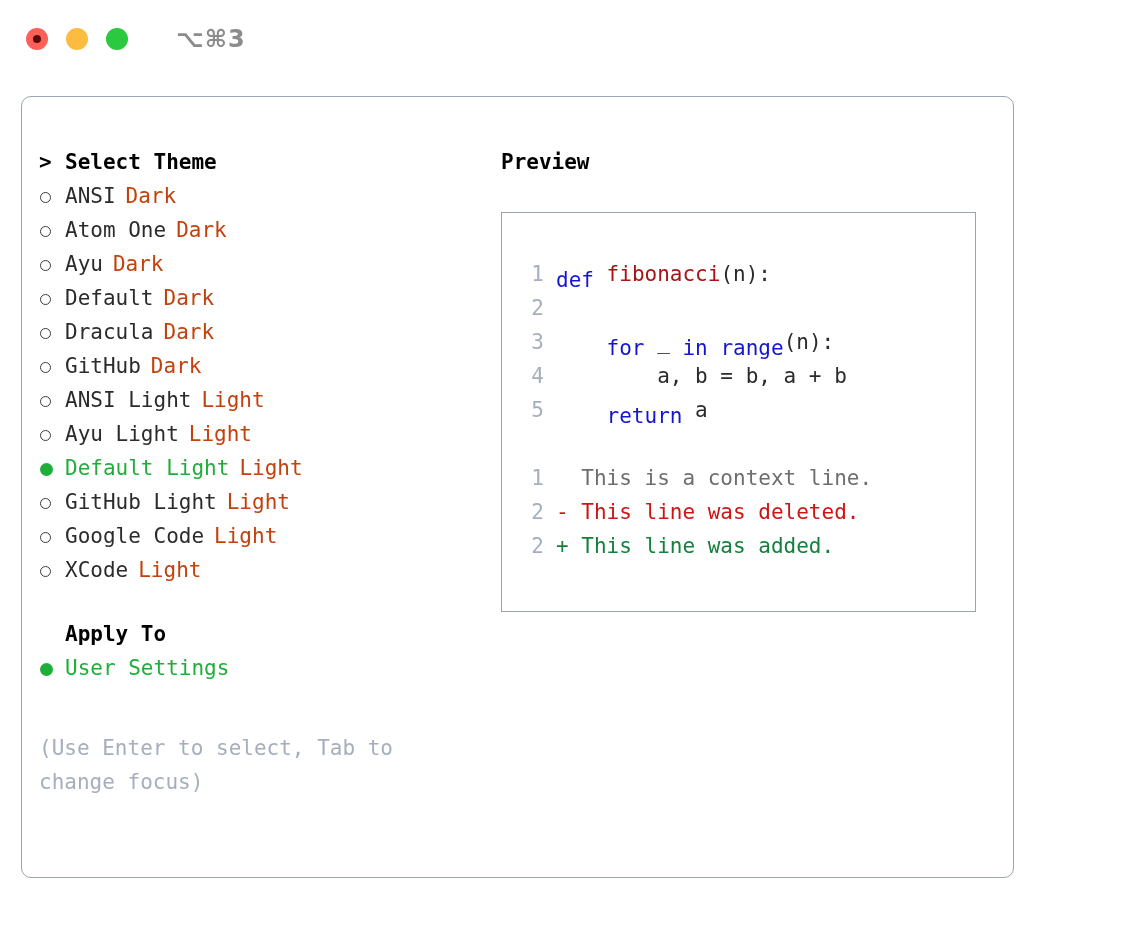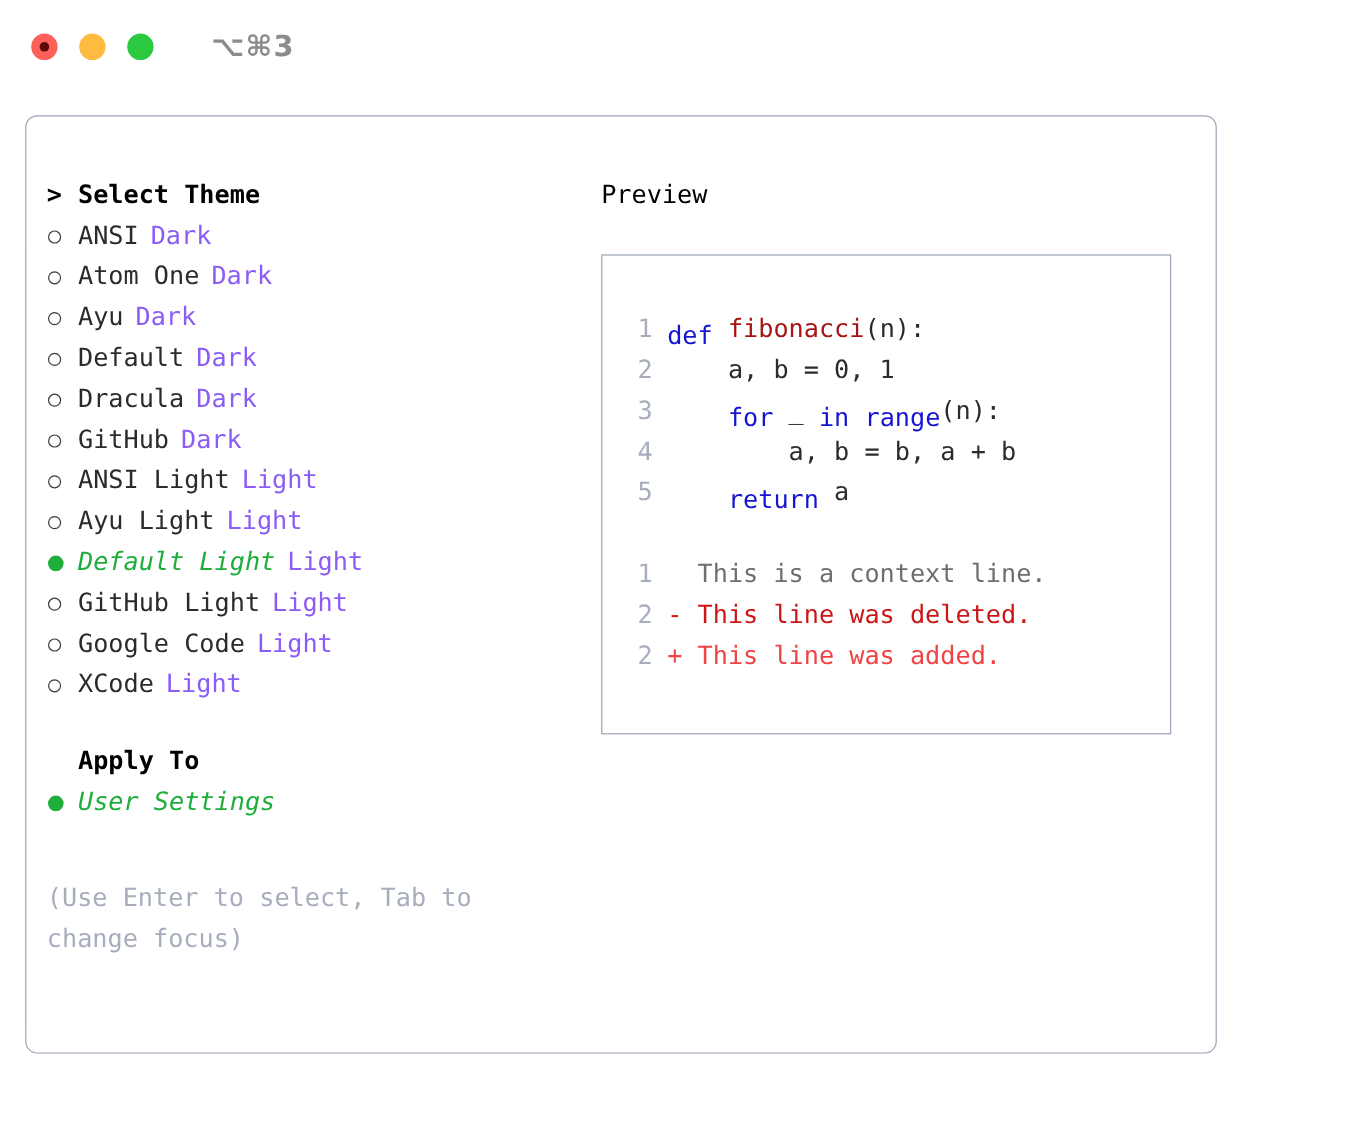--- a/index.html
+++ b/index.html
@@ -127,23 +127,23 @@
     vertical-align: middle;
     margin-left: 1px;
   }
   .marker.caret {
     font-weight: bold;
     color: #000000;
   }
   .marker.blank::before { content: ""; }
 
   .label { color: #2b2b2b; }
-  .label.sel { color: #1fae3b; font-style: italic; }
+  .label.sel { color: #1fae3b; }
   .tag {
-    color: #8b5cf6;
+    color: #c2410c;
     margin-left: 10px;
   }
   .heading {
     font-weight: bold;
     color: #000000;
     font-size: 21px;
   }
   .heading.plain { font-weight: bold; }
 
   #spacer-block { height: 30px; }
@@ -160,21 +160,21 @@
 
   
   #preview-col {
     position: absolute;
     left: 479px;
     top: 48px;
     width: 490px;
   }
   #preview-title {
     font-size: 21px;
-    font-weight: normal;
+    font-weight: bold;
     color: #000000;
     line-height: 34px;
   }
   #preview-box {
     margin-top: 33px;
     width: 475px;
     height: 400px;
     border: 1.5px solid #9aa4b5;
     box-sizing: border-box;
     background: #ffffff;
@@ -198,21 +198,21 @@
     flex: 0 0 28px;
     text-align: right;
     color: #a6aebd;
     margin-right: 12px;
   }
   .ctext { color: #2b2b2b; }
   .kw  { color: #1414d2; margin-top: 11px; }
   .fn  { color: #a61414; }
   .ctx { color: #6e6e6e; }
   .del { color: #cc1616; }
-  .add { color: #ef4444; }
+  .add { color: #15803d; }
   .gap { height: 34px; }
 </style>
 </head>
 <body>
 
 <div id="window">
 
   <div id="titlebar">
     <div class="lights">
       <div class="light red"></div>
@@ -310,21 +310,21 @@
           </div>
       </div>
 
       <div id="hint">(Use Enter to select, Tab to change focus)</div>
 
       <div id="preview-col">
         <div id="preview-title">Preview</div>
         <div id="preview-box">
           <div id="code">
               <div class="cline"><span class="lnum">1</span><span class="kw">def</span><span class="ctext"> </span><span class="fn">fibonacci</span><span class="ctext">(n):</span></div>
-              <div class="cline"><span class="lnum">2</span><span class="ctext">    a, b = 0, 1</span></div>
+              <div class="cline"><span class="lnum">2</span></div>
               <div class="cline"><span class="lnum">3</span><span class="ctext">    </span><span class="kw">for</span><span class="ctext"> _ </span><span class="kw">in</span><span class="ctext"> </span><span class="kw">range</span><span class="ctext">(n):</span></div>
               <div class="cline"><span class="lnum">4</span><span class="ctext">        a, b = b, a + b</span></div>
               <div class="cline"><span class="lnum">5</span><span class="ctext">    </span><span class="kw">return</span><span class="ctext"> a</span></div>
               <div class="gap"></div>
               <div class="cline"><span class="lnum">1</span><span class="ctx">  This is a context line.</span></div>
               <div class="cline"><span class="lnum">2</span><span class="del">- This line was deleted.</span></div>
               <div class="cline"><span class="lnum">2</span><span class="add">+ This line was added.</span></div>
             </div>
         </div>
       </div>

